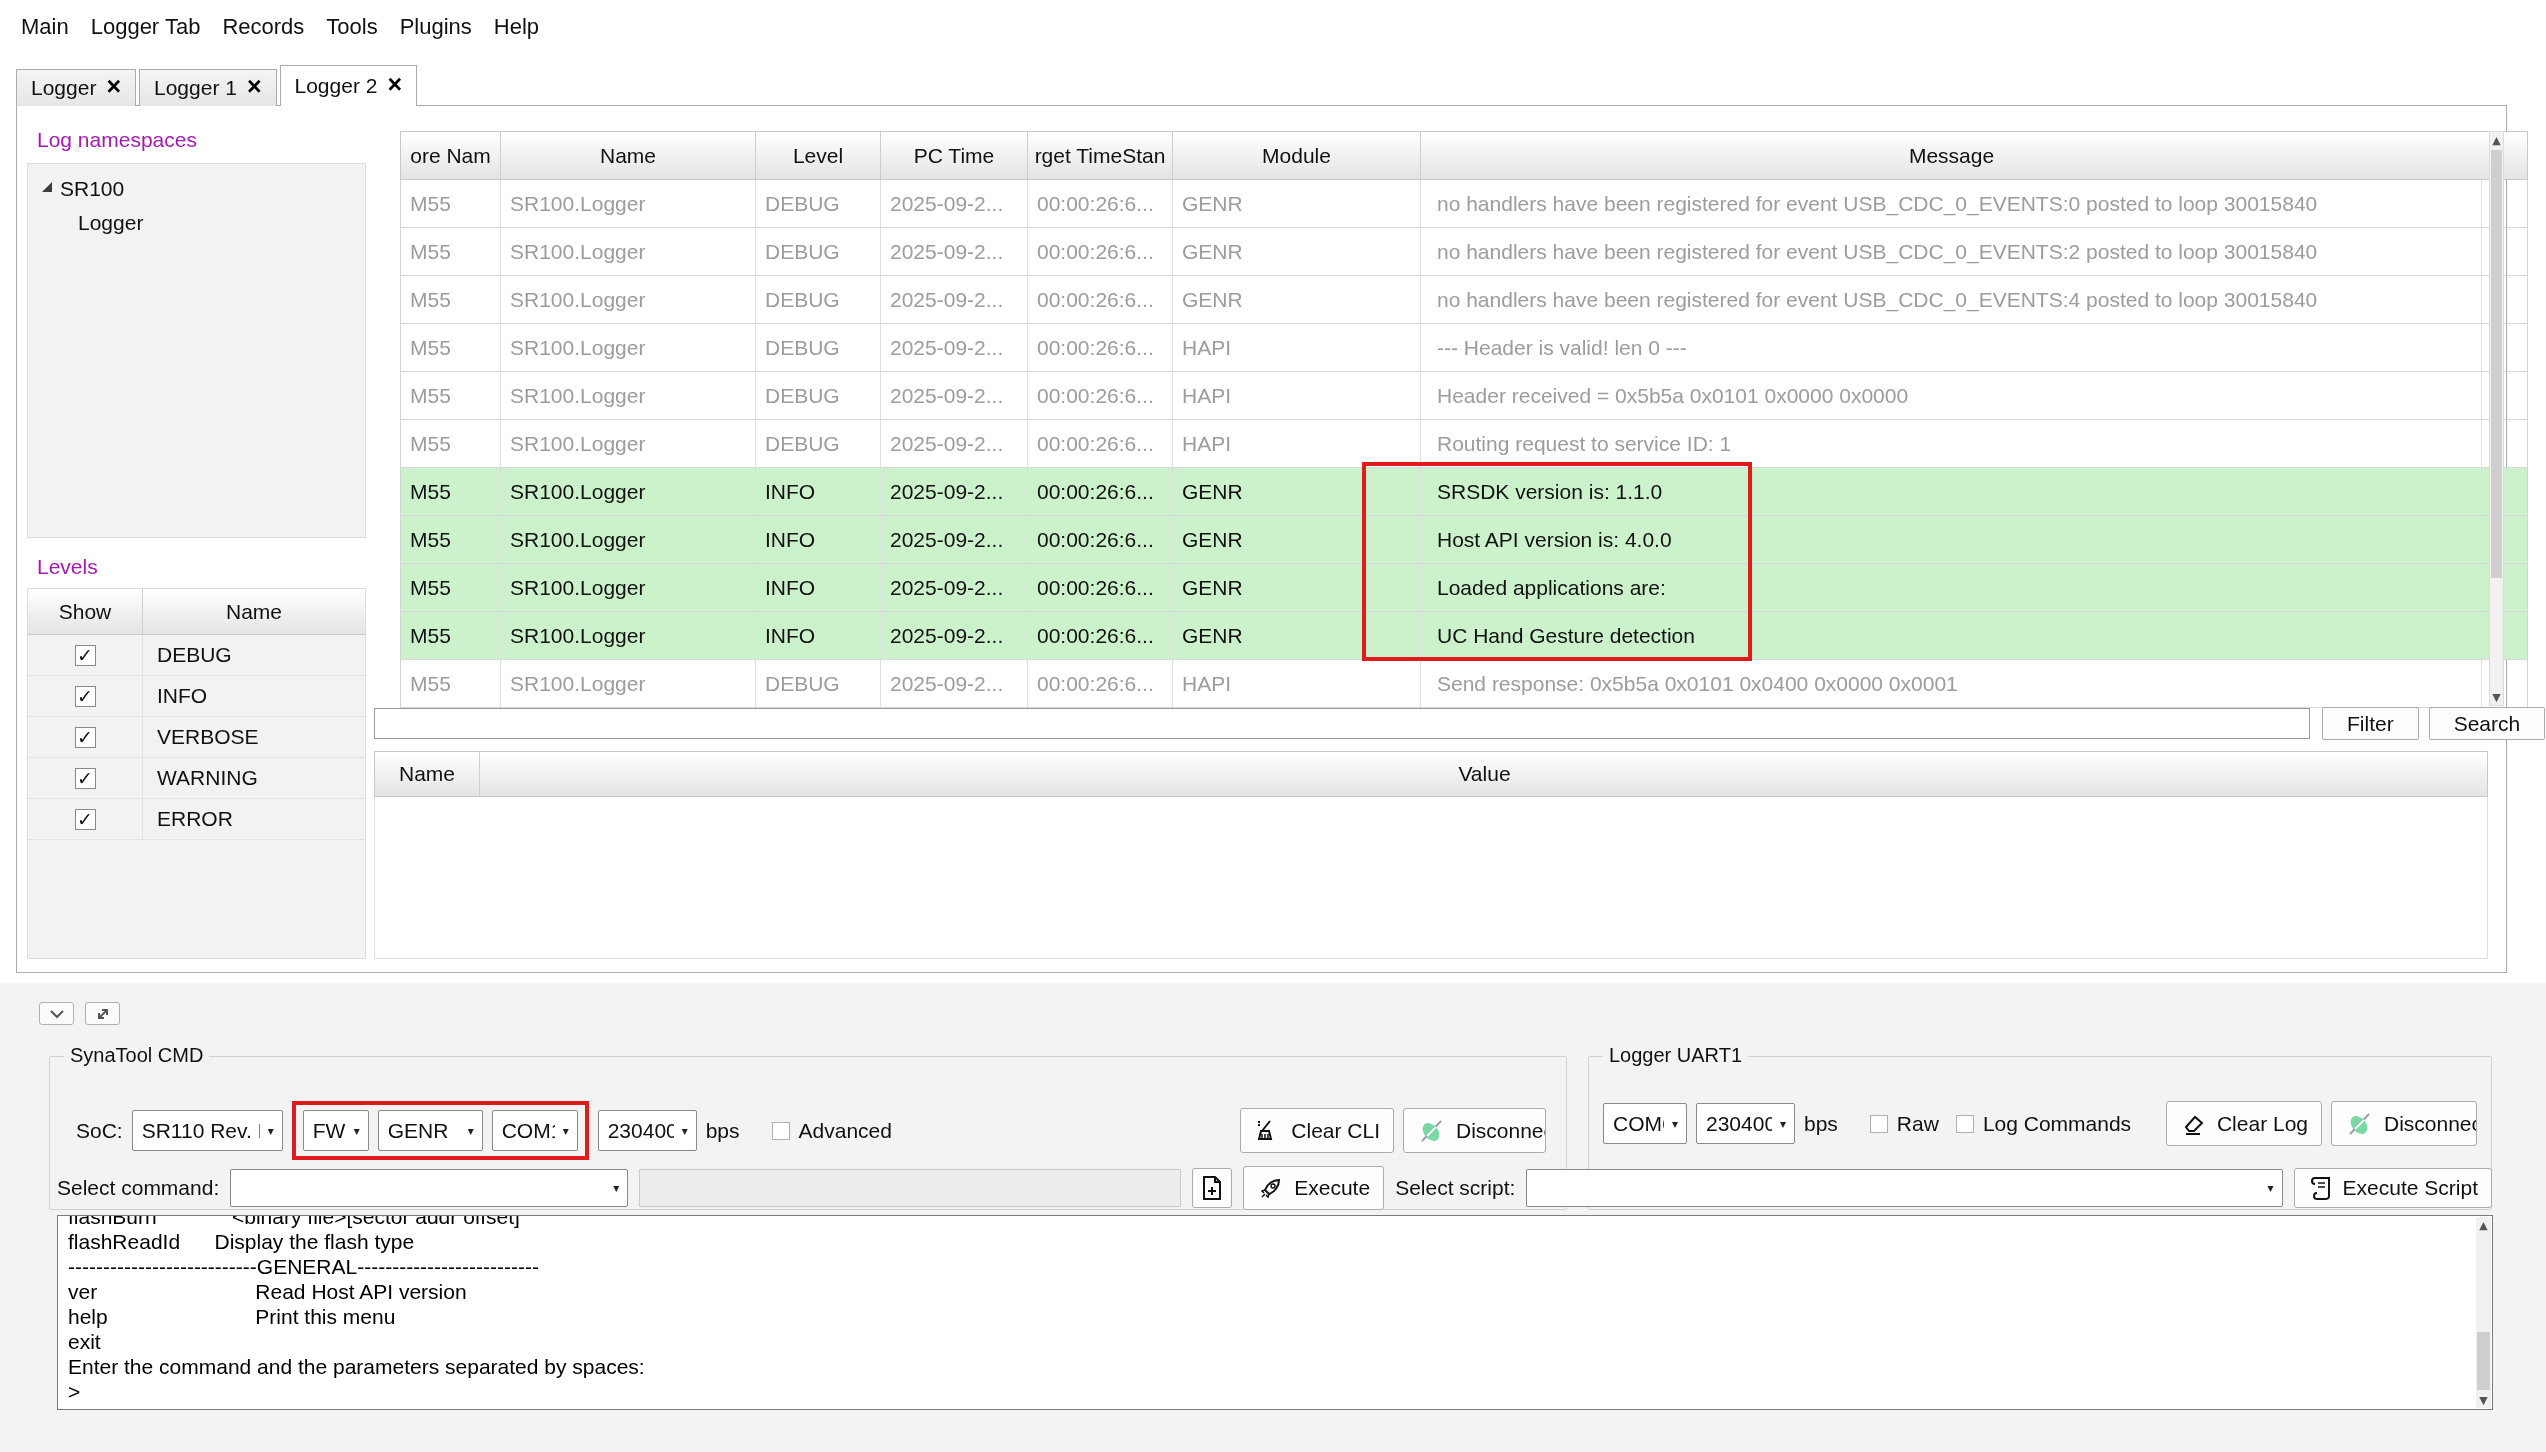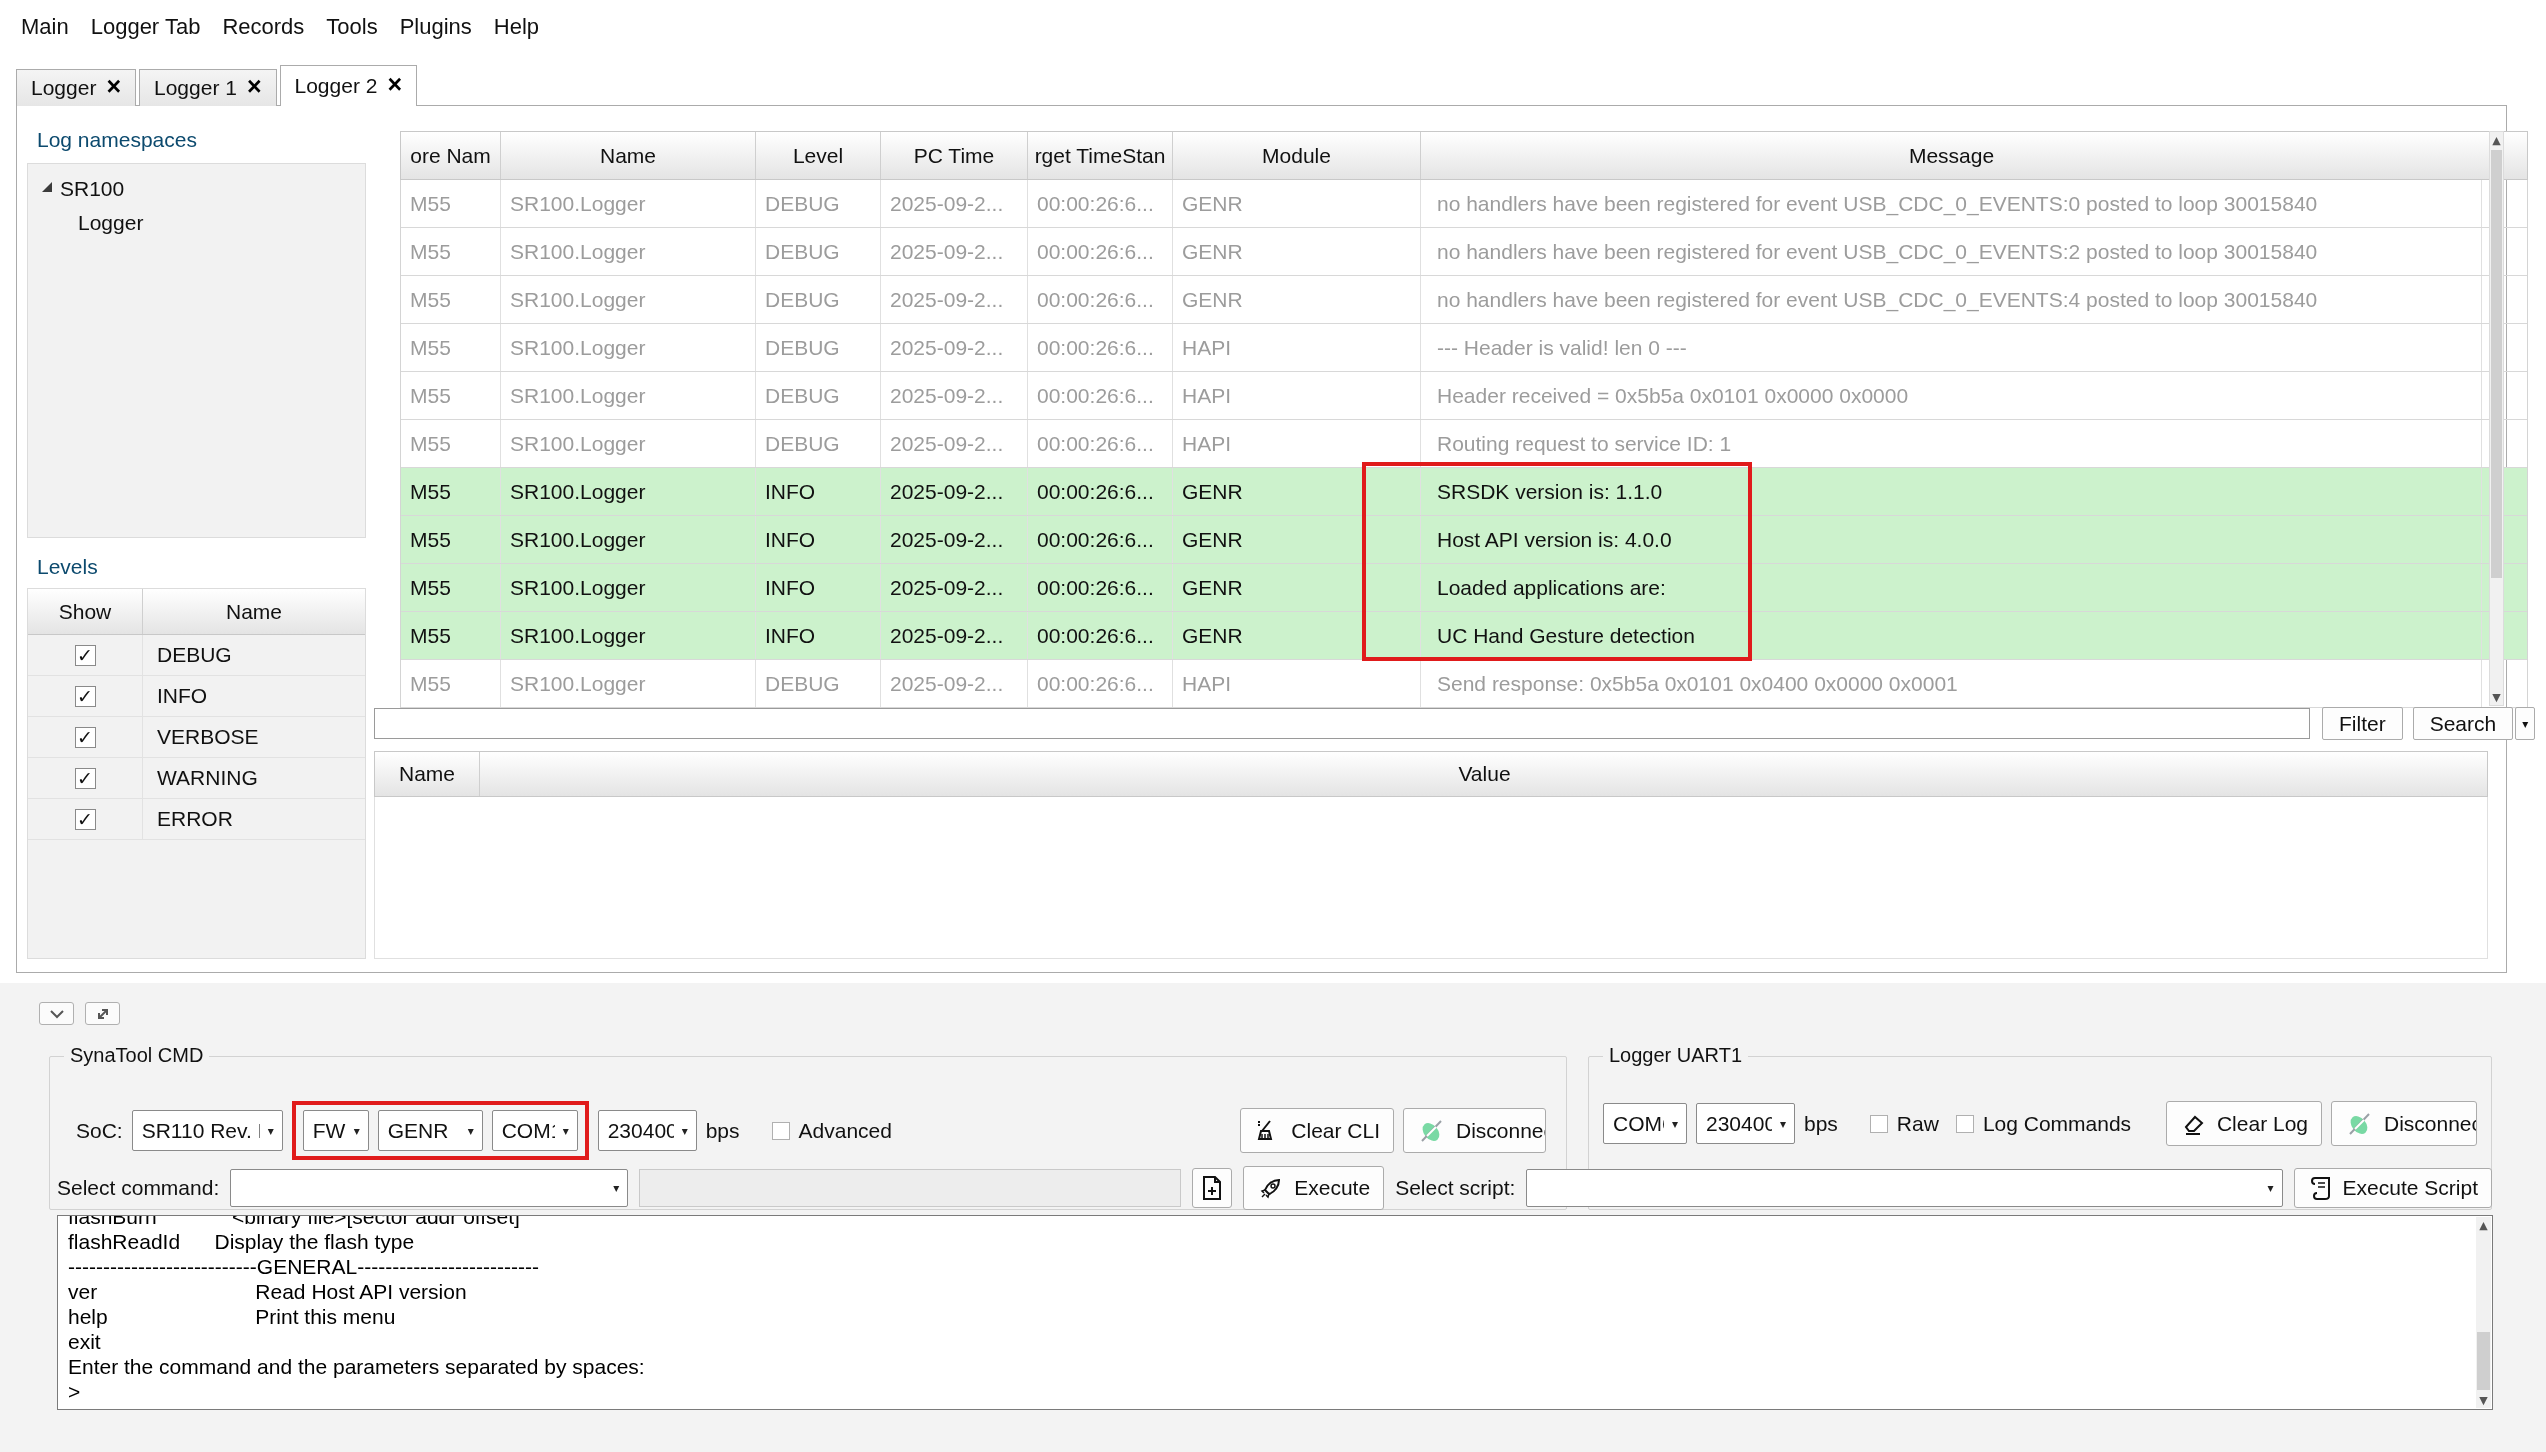--- a/index.html
+++ b/index.html
@@ -13,21 +13,21 @@
   
   #tabbar{position:absolute;left:16px;top:66px;display:flex;align-items:flex-end;height:40px;z-index:5;}
   .tab{display:flex;align-items:center;gap:10px;height:37px;padding:0 14px;border:1px solid #ababab;border-bottom:none;background:linear-gradient(#f4f4f4,#e6e6e6);font-size:21px;margin-right:3px;}
   .tab.active{height:41px;background:#fff;position:relative;z-index:6;}
   .tab-close{font-weight:900;font-size:25px;line-height:1;color:#000;margin-top:-3px;}
   .tab-close::after{content:"\00d7";}
 
   
   #main-panel{position:absolute;left:16px;top:105px;width:2491px;height:868px;background:#fff;border:1px solid #ababab;z-index:1;}
 
-  .section-label{position:absolute;font-size:21px;color:#0c4a6e;}
+  .section-label{position:absolute;font-size:21px;color:#a21caf;}
 
   .panel-box{position:absolute;background:#f2f2f2;border:1px solid #dcdcdc;}
 
   
   #tree-box{left:10px;top:57px;width:339px;height:375px;padding:8px 6px;}
   .tree-row{display:flex;align-items:center;font-size:21px;height:34px;}
   .tree-expander{width:0;height:0;border-right:10px solid #3c3c3c;border-top:10px solid transparent;margin:0 8px 4px 8px;}
   .tree-indent{width:44px;}
 
   
@@ -58,21 +58,21 @@
   .vscroll .arrow{font-family:"DejaVu Sans",sans-serif;font-size:11px;color:#555;height:16px;display:flex;align-items:center;}
   .vscroll .track{flex:1;width:100%;position:relative;}
   .vscroll .thumb{position:absolute;left:1px;right:1px;background:#cfcfcf;}
 
   #table-scroll{left:2472px;top:25px;height:575px;}
   #table-scroll .thumb{top:2px;height:428px;}
 
   
   #filter-row{position:absolute;left:357px;top:601px;display:flex;align-items:center;}
   #filter-input{width:1936px;height:31px;border:1px solid #9a9a9a;background:#fff;margin-right:12px;font-size:20px;padding:0 8px;font-family:"Liberation Sans",sans-serif;}
-  .flat-btn{height:33px;background:#fdfdfd;border:1px solid #ababab;border-radius:2px;font-size:21px;padding:0 16px;display:flex;align-items:center;white-space:nowrap;}
+  .flat-btn{height:33px;background:#fdfdfd;border:1px solid #ababab;border-radius:2px;font-size:21px;padding:0 24px;display:flex;align-items:center;white-space:nowrap;}
   #search-caret{width:20px;padding:0;justify-content:center;font-family:"DejaVu Sans",sans-serif;font-size:12px;margin-left:2px;}
   #filter-btn{margin-right:10px;}
 
   
   #detail-table{position:absolute;left:357px;top:645px;width:2114px;}
   #detail-table .hrow{display:grid;grid-template-columns:105px 2009px;height:46px;background:linear-gradient(#ffffff,#e4e4e4);border:1px solid #c8c8c8;}
   #detail-table .hcell{display:flex;align-items:center;justify-content:center;font-size:21px;border-right:1px solid #cfcfcf;}
   #detail-body{height:162px;background:#fff;border:1px solid #e0e0e0;border-top:none;}
 
   

